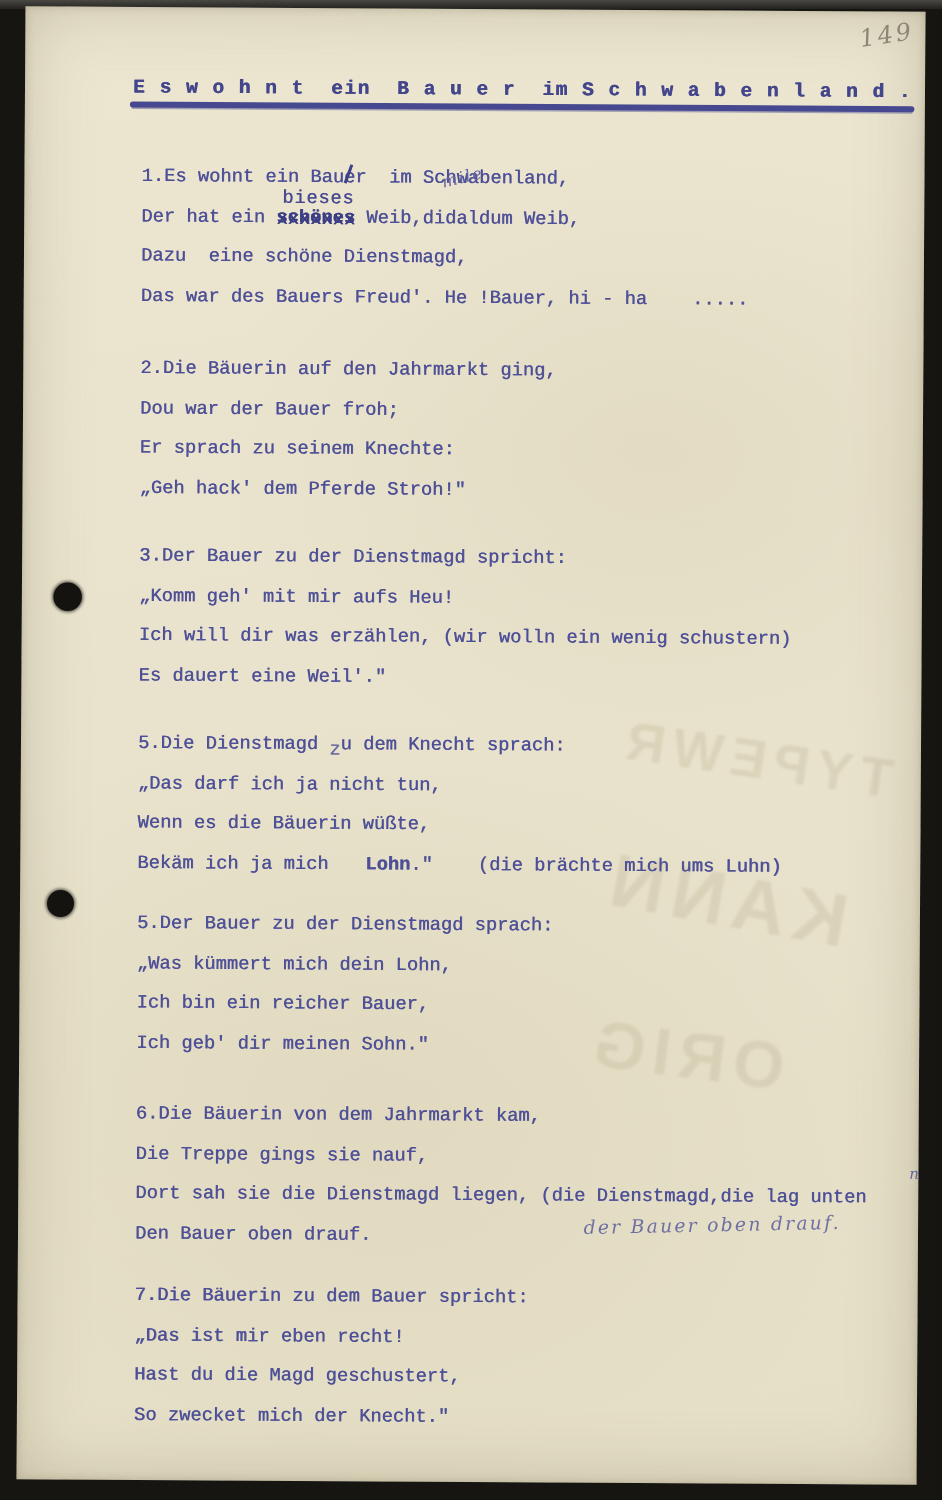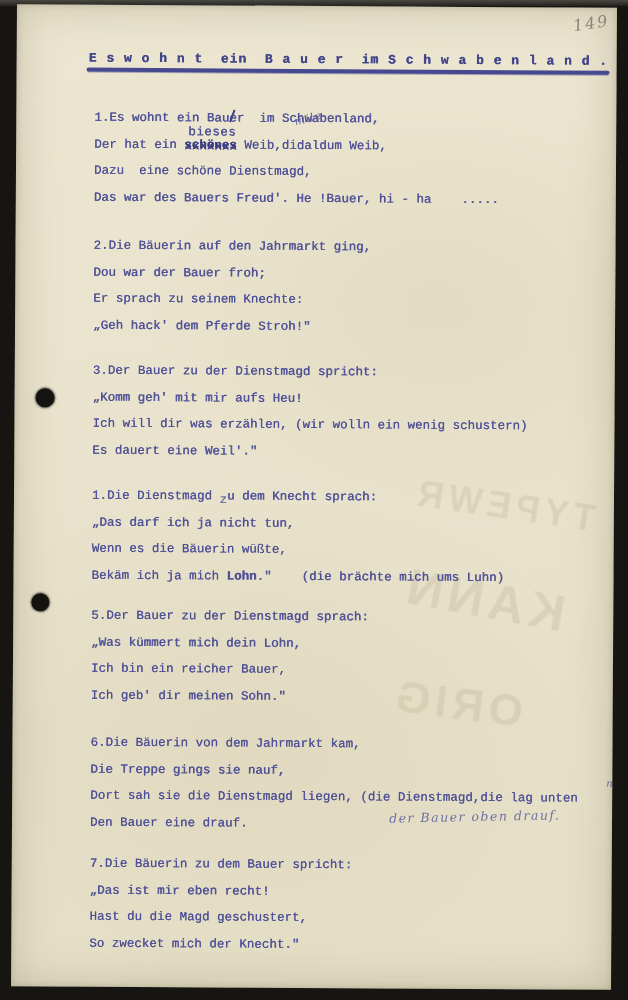--- a/index.html
+++ b/index.html
@@ -34,21 +34,21 @@
   .verse:nth-of-type(1){top:106px;}
   .verse:nth-of-type(2){top:234px;}
   .verse:nth-of-type(3){top:359px;}
   .verse:nth-of-type(4){top:484px;}
   .verse:nth-of-type(5){top:604px;}
   .verse:nth-of-type(6){top:731px;}
   .verse:nth-of-type(7){top:852px;}
   .line{white-space:pre;height:26.6px;line-height:14px;
         font:12.5px "Liberation Mono",monospace;color:#4d4f97;
         text-shadow:.35px 0 0 rgba(77,79,151,.85);}
-  .thick{font-weight:bold;}
+  .thick{font-weight:bold;margin-left:17px;}
   .low-z{display:inline-block;transform:translateY(3.5px);opacity:.8;}
   .struck-char{position:relative;}
   .struck-char::after{content:"";position:absolute;left:2px;top:-2px;width:2px;height:13px;
         background:#3f4187;transform:rotate(20deg);}
   .overtype{position:relative;font-weight:bold;color:#3c3e84;}
   .overtype .over{position:absolute;left:0;top:1px;font-weight:normal;color:#3c3e84;
         text-shadow:.6px 0 0 #3c3e84;}
   
   .handink{position:absolute;color:#62649f;font:italic 12px "DejaVu Serif",serif;}
   #insert-bieses{position:absolute;left:172px;top:120px;
@@ -93,36 +93,36 @@
           <div class="line"><span>Er sprach zu seinem Knechte:</span></div>
           <div class="line"><span>„Geh hack' dem Pferde Stroh!"</span></div>
         </div>
         <div class="verse">
           <div class="line"><span>3.Der Bauer zu der Dienstmagd spricht:</span></div>
           <div class="line"><span>„Komm geh' mit mir aufs Heu!</span></div>
           <div class="line"><span>Ich will dir was erzählen, (wir wolln ein wenig schustern)</span></div>
           <div class="line"><span>Es dauert eine Weil'."</span></div>
         </div>
         <div class="verse">
-          <div class="line"><span>1.Die Dienstmagd </span><span class="low-z">z</span><span>u dem Knecht sprach:</span></div>
+          <div class="line"><span>5.Die Dienstmagd </span><span class="low-z">z</span><span>u dem Knecht sprach:</span></div>
           <div class="line"><span>„Das darf ich ja nicht tun,</span></div>
           <div class="line"><span>Wenn es die Bäuerin wüßte,</span></div>
           <div class="line"><span>Bekäm ich ja mich </span><span class="thick">Lohn</span><span>."    (die brächte mich ums Luhn)</span></div>
         </div>
         <div class="verse">
           <div class="line"><span>5.Der Bauer zu der Dienstmagd sprach:</span></div>
           <div class="line"><span>„Was kümmert mich dein Lohn,</span></div>
           <div class="line"><span>Ich bin ein reicher Bauer,</span></div>
           <div class="line"><span>Ich geb' dir meinen Sohn."</span></div>
         </div>
         <div class="verse">
           <div class="line"><span>6.Die Bäuerin von dem Jahrmarkt kam,</span></div>
           <div class="line"><span>Die Treppe gings sie nauf,</span></div>
           <div class="line"><span>Dort sah sie die Dienstmagd liegen, (die Dienstmagd,die lag unten</span></div>
-          <div class="line"><span>Den Bauer eine drauf.</span></div>
+          <div class="line"><span>Den Bauer oben drauf.</span></div>
         </div>
         <div class="verse">
           <div class="line"><span>7.Die Bäuerin zu dem Bauer spricht:</span></div>
           <div class="line"><span>„Das ist mir eben recht!</span></div>
           <div class="line"><span>Hast du die Magd geschustert,</span></div>
           <div class="line"><span>So zwecket mich der Knecht."</span></div>
         </div>
       </div>
 
     <div id="insert-bieses">bieses</div>

